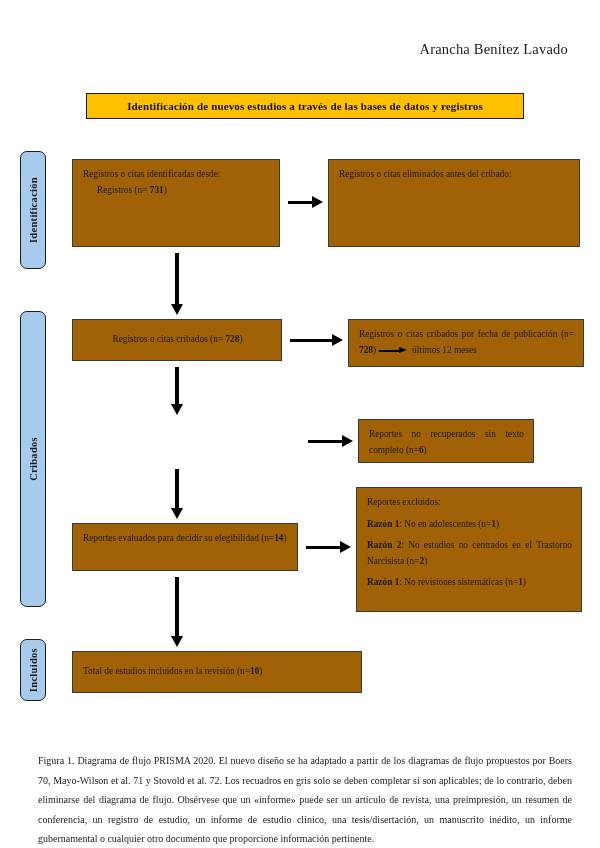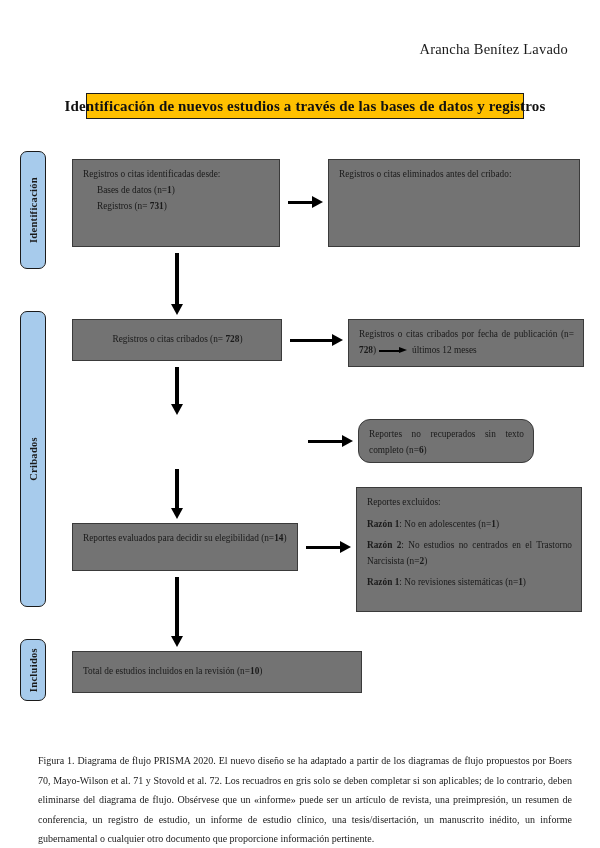--- a/index.html
+++ b/index.html
@@ -24,21 +24,21 @@
   
   .banner{
     position:absolute;left:86px;top:84px;
     width:438px;height:26px;
     background:#FFC000;
     border:1.6px solid #1b1b1b;
     box-sizing:border-box;
     display:flex;align-items:center;justify-content:center;
   }
   .banner span{
-    font-size:15px;font-weight:bold;letter-spacing:.15px;
+    font-size:11px;font-weight:bold;letter-spacing:.15px;
     color:#111;
     white-space:nowrap;
   }
 
   
   .side{
     position:absolute;left:20px;
     width:26px;
     background:#A7CBEC;
     border:1.7px solid #1b1b1b;
@@ -55,34 +55,34 @@
   }
   #side-ident{top:142px;height:118px;}
   #side-crib{top:302px;height:296px;}
   #side-incl{top:630px;height:62px;}
 
   
   .box{
     position:absolute;
     border:1.3px solid #3a3a3a;
     box-sizing:border-box;
-    background:#737373;
+    background:#a16207;
     padding:7px 9px 7px 10px;
     font-size:9.3px;
     line-height:1.72;
   }
   .box .ind{padding-left:14px;display:block;}
   .box b{font-weight:bold;}
 
   #box-identified{left:72px;top:150px;width:208px;height:88px;}
   #box-removed{left:328px;top:150px;width:252px;height:88px;text-align:justify;}
   #box-screened{left:72px;top:310px;width:210px;height:42px;display:flex;align-items:center;justify-content:center;}
   #box-screened-date{left:348px;top:310px;width:236px;height:48px;text-align:justify;}
   #box-sought{left:72px;top:410px;width:226px;height:44px;text-align:justify;}
-  #box-notretrieved{left:358px;top:410px;width:176px;height:44px;text-align:justify;border-radius:12px;}
+  #box-notretrieved{left:358px;top:410px;width:176px;height:44px;text-align:justify;}
   #box-assessed{left:72px;top:514px;width:226px;height:48px;text-align:justify;}
   #box-excluded{left:356px;top:478px;width:226px;height:125px;}
   #box-included{left:72px;top:642px;width:290px;height:42px;display:flex;align-items:center;}
 
   #box-excluded .lead{display:block;margin-bottom:6px;}
   #box-excluded .reason{display:block;margin-bottom:5px;text-align:justify;}
 
   
   .inline-arrow{
     display:inline-block;position:relative;
@@ -159,21 +159,20 @@
   </div>
   <div class="side" id="side-crib">
     <span>Cribados</span>
   </div>
   <div class="side" id="side-incl">
     <span>Incluidos</span>
   </div>
 
   <div class="box" id="box-identified">
     <span>Registros o citas identificadas desde:</span>
-    <span class="ind"><span>Bases de datos (n=</span><b>1</b><span>)</span></span>
     <span class="ind"><span>Registros (n= </span><b>731</b><span>)</span></span>
   </div>
 
   <div class="box" id="box-removed">
     <span>Registros o citas eliminados antes del cribado:</span>
   </div>
 
   <div class="box" id="box-screened">
     <span><span>Registros o citas cribados (n= </span><b>728</b><span>)</span></span>
   </div>

